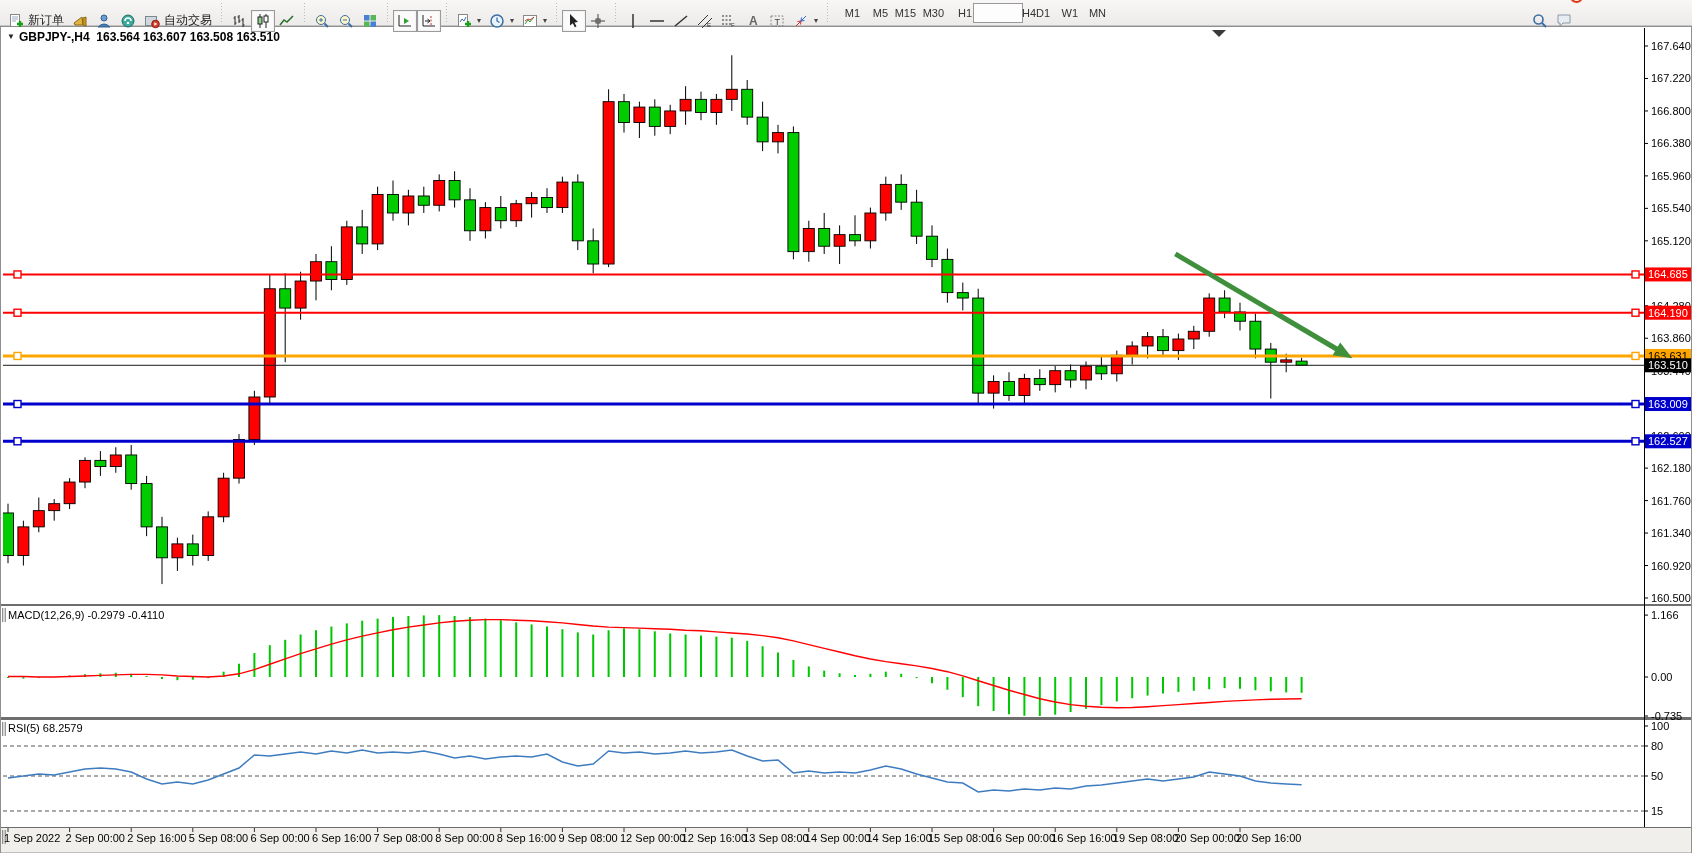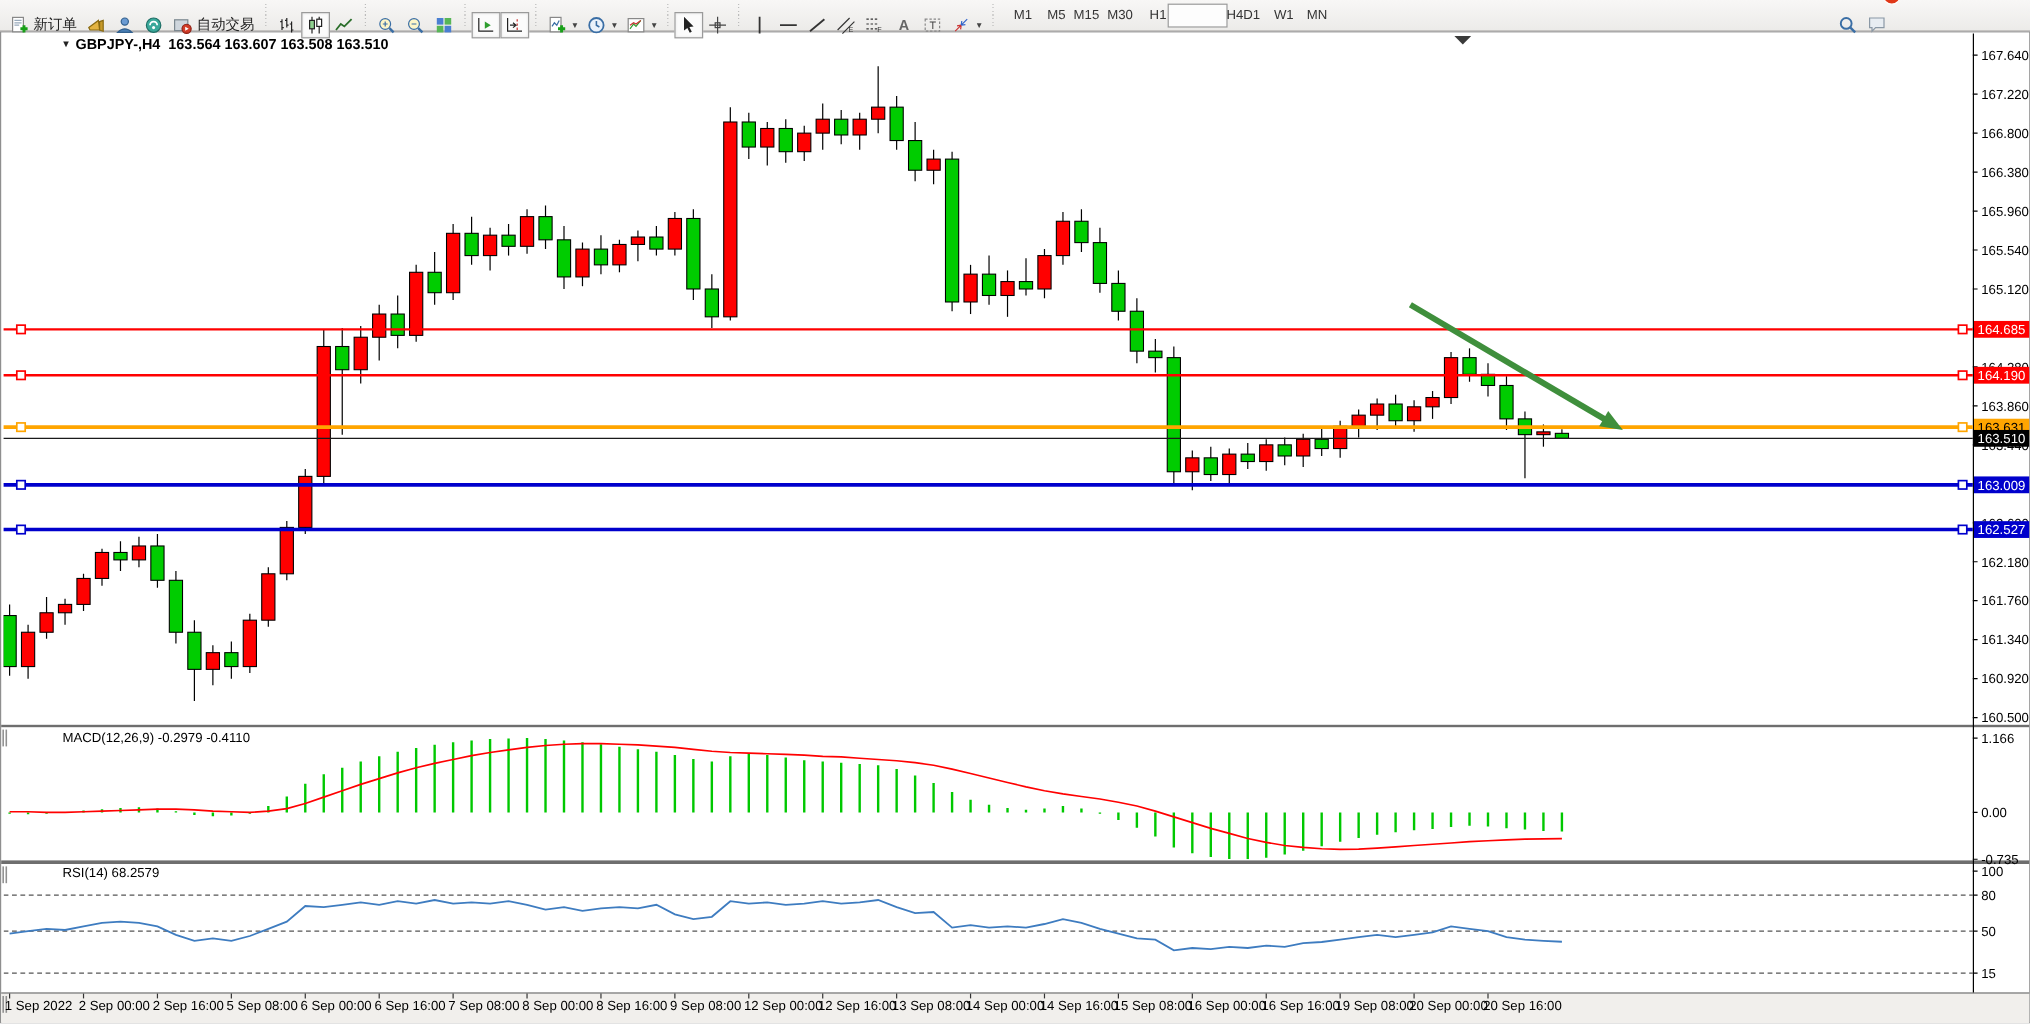--- a/index.html
+++ b/index.html
@@ -22,21 +22,21 @@
   .tf{width:28px;height:20px;border:1px solid transparent;background:transparent;
       font-family:"Liberation Sans",sans-serif;font-size:11px;color:#333;padding:0;text-align:right;}
   .tf.active{border:1px solid #999;background:#fdfdfd;padding-left:48px;}
   .spacer{flex:1;}
   .dd{font-size:8px;color:#444;margin-left:1px;}
   #chat-wrap{position:relative;margin-right:112px;}
   #badge{position:absolute;top:-4px;right:-8px;min-width:15px;height:15px;border-radius:8px;
          background:#e03818;color:#fff;font-size:10px;line-height:15px;text-align:center;
          padding:0 3px;border:1px solid #fff;}
   
-  .ovl{position:absolute;z-index:3;font-size:11px;color:#000;white-space:nowrap;margin-left:44px;}
+  .ovl{position:absolute;z-index:3;font-size:11px;color:#000;white-space:nowrap;}
   #title{top:30px;left:7px;font-size:12px;font-weight:700;}
   #title .tri{font-size:8px;vertical-align:2px;margin-right:4px;color:#222;}
   #macd-label{top:609px;left:8px;text-align:right;}
   #rsi-label{top:722px;left:8px;}
   svg text{font-family:"Liberation Sans",sans-serif;}
 </style>
 </head>
 <body>
 
 <div id="page">
@@ -679,15 +679,15 @@
     </svg>
 
   
   <div id="title" class="ovl">
     <span class="tri">▼</span><span>GBPJPY-,H4</span>&nbsp;&nbsp;<span>163.564 163.607 163.508 163.510</span>
   </div>
   <div id="macd-label" class="ovl">
     <span>MACD(12,26,9)</span>&nbsp;<span>-0.2979 -0.4110</span>
   </div>
   <div id="rsi-label" class="ovl">
-    <span>RSI(14)</span>&nbsp;<span>68.2579</span>
+    <span>RSI(5)</span>&nbsp;<span>68.2579</span>
   </div>
 </div>
 
 </body></html>

